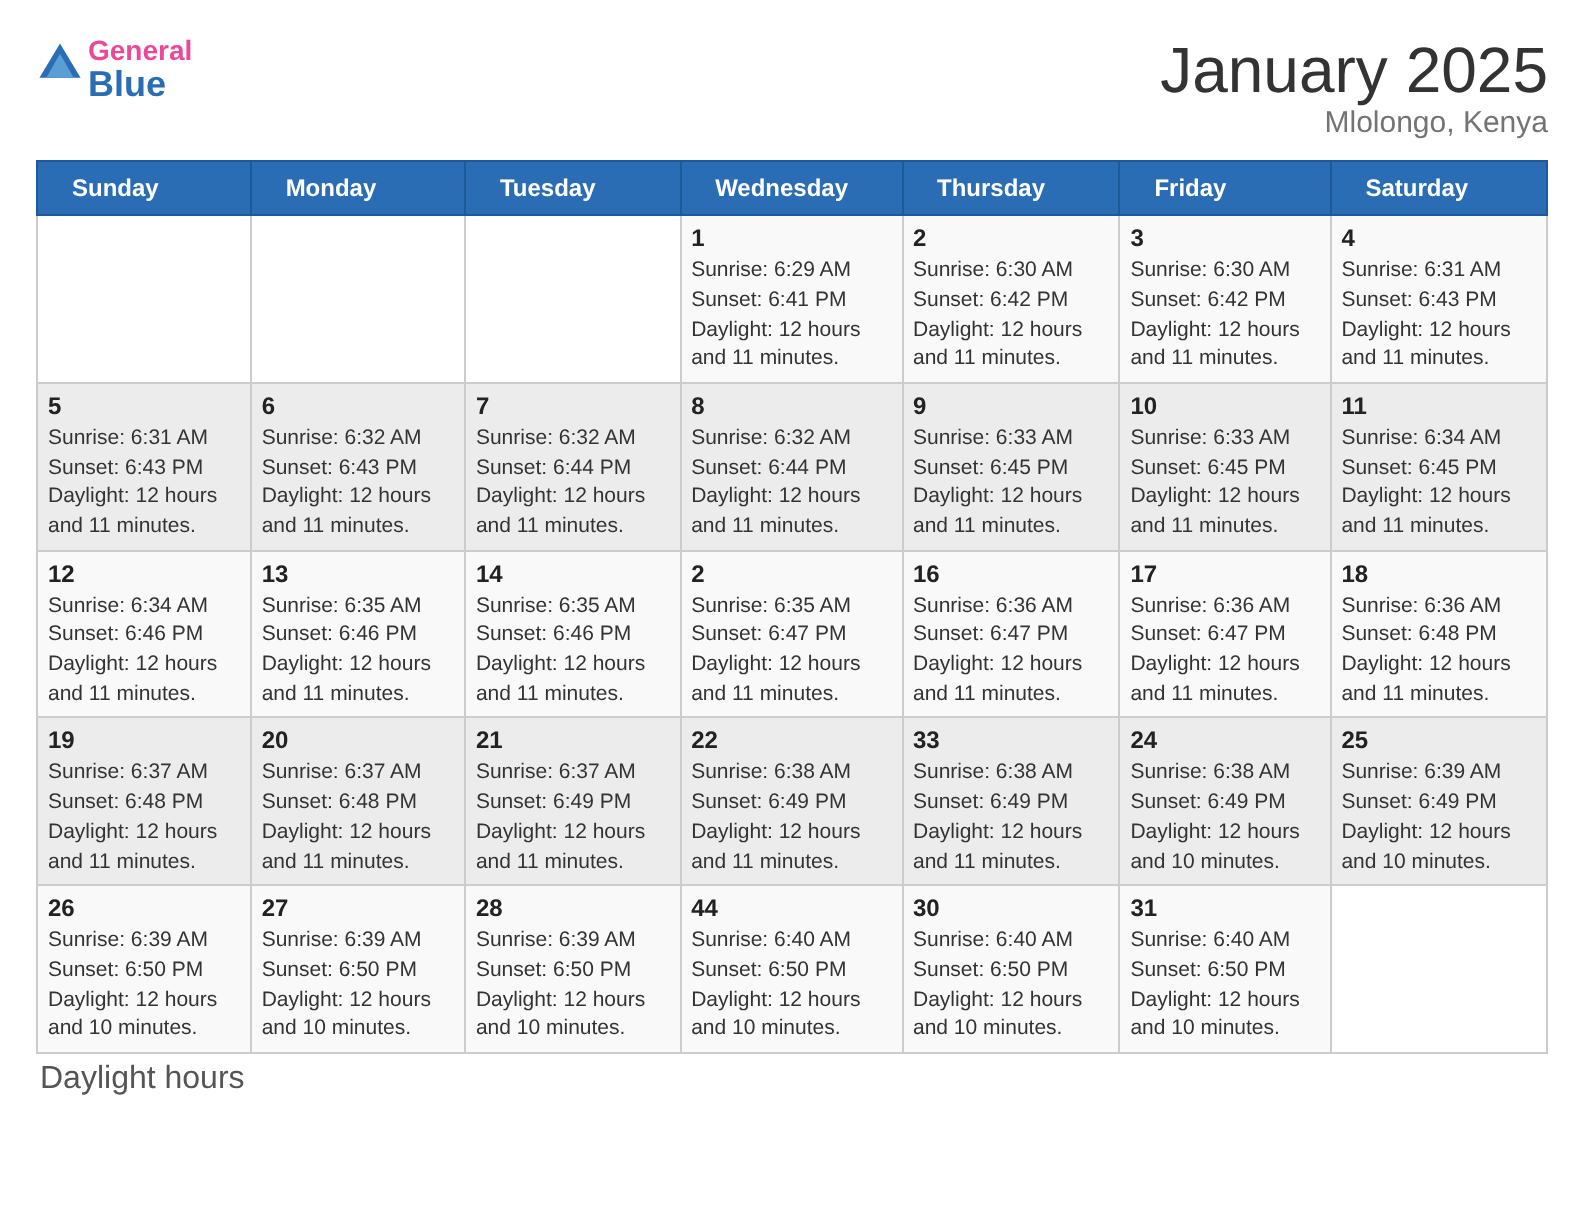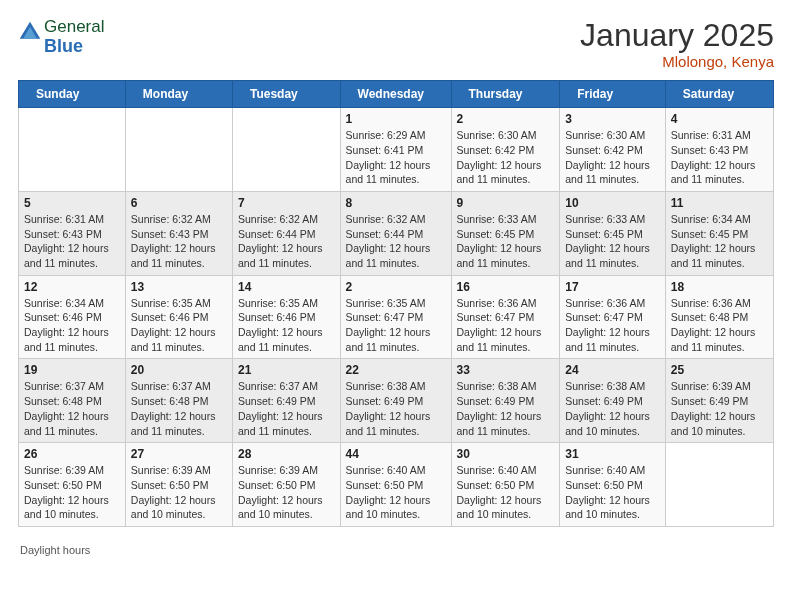--- a/index.html
+++ b/index.html
@@ -25,23 +25,23 @@
     .logo {
       display: flex;
       align-items: flex-start;
     }
     .logo-text {
       display: flex;
       flex-direction: column;
       line-height: 1.1;
     }
     .logo-general {
-      font-size: 17px;
-      font-weight: normal;
-      color: #14532d;
+      font-size: 14px;
+      font-weight: bold;
+      color: #ec4899;
     }
     .logo-blue {
       font-size: 18px;
       font-weight: bold;
       color: #2a6db5;
     }
     .logo-icon {
       width: 24px;
       height: 24px;
       margin-right: 2px;
@@ -51,21 +51,21 @@
       text-align: right;
     }
     .title-month {
       font-size: 32px;
       font-weight: normal;
       color: #333;
       line-height: 1.1;
     }
     .title-location {
       font-size: 15px;
-      color: #c2410c;
+      color: #737373;
     }
     .calendar {
       width: 100%;
       border-collapse: collapse;
       font-size: 11px;
     }
     .calendar thead tr th {
       background: #2a6db5;
       color: #fff;
       font-weight: bold;
@@ -96,22 +96,22 @@
     }
     .day-info {
       color: #333;
       font-size: 10.5px;
       line-height: 1.4;
     }
     .empty-cell {
       background: #fff !important;
     }
     .footer {
-      margin-top: 17px;
-      font-size: 11px;
+      margin-top: 4px;
+      font-size: 16px;
       color: #555;
       text-align: left;
       padding-left: 2px;
     }
   </style>
 </head>
 <body>
 
 <div class="page">
   <div class="header">

